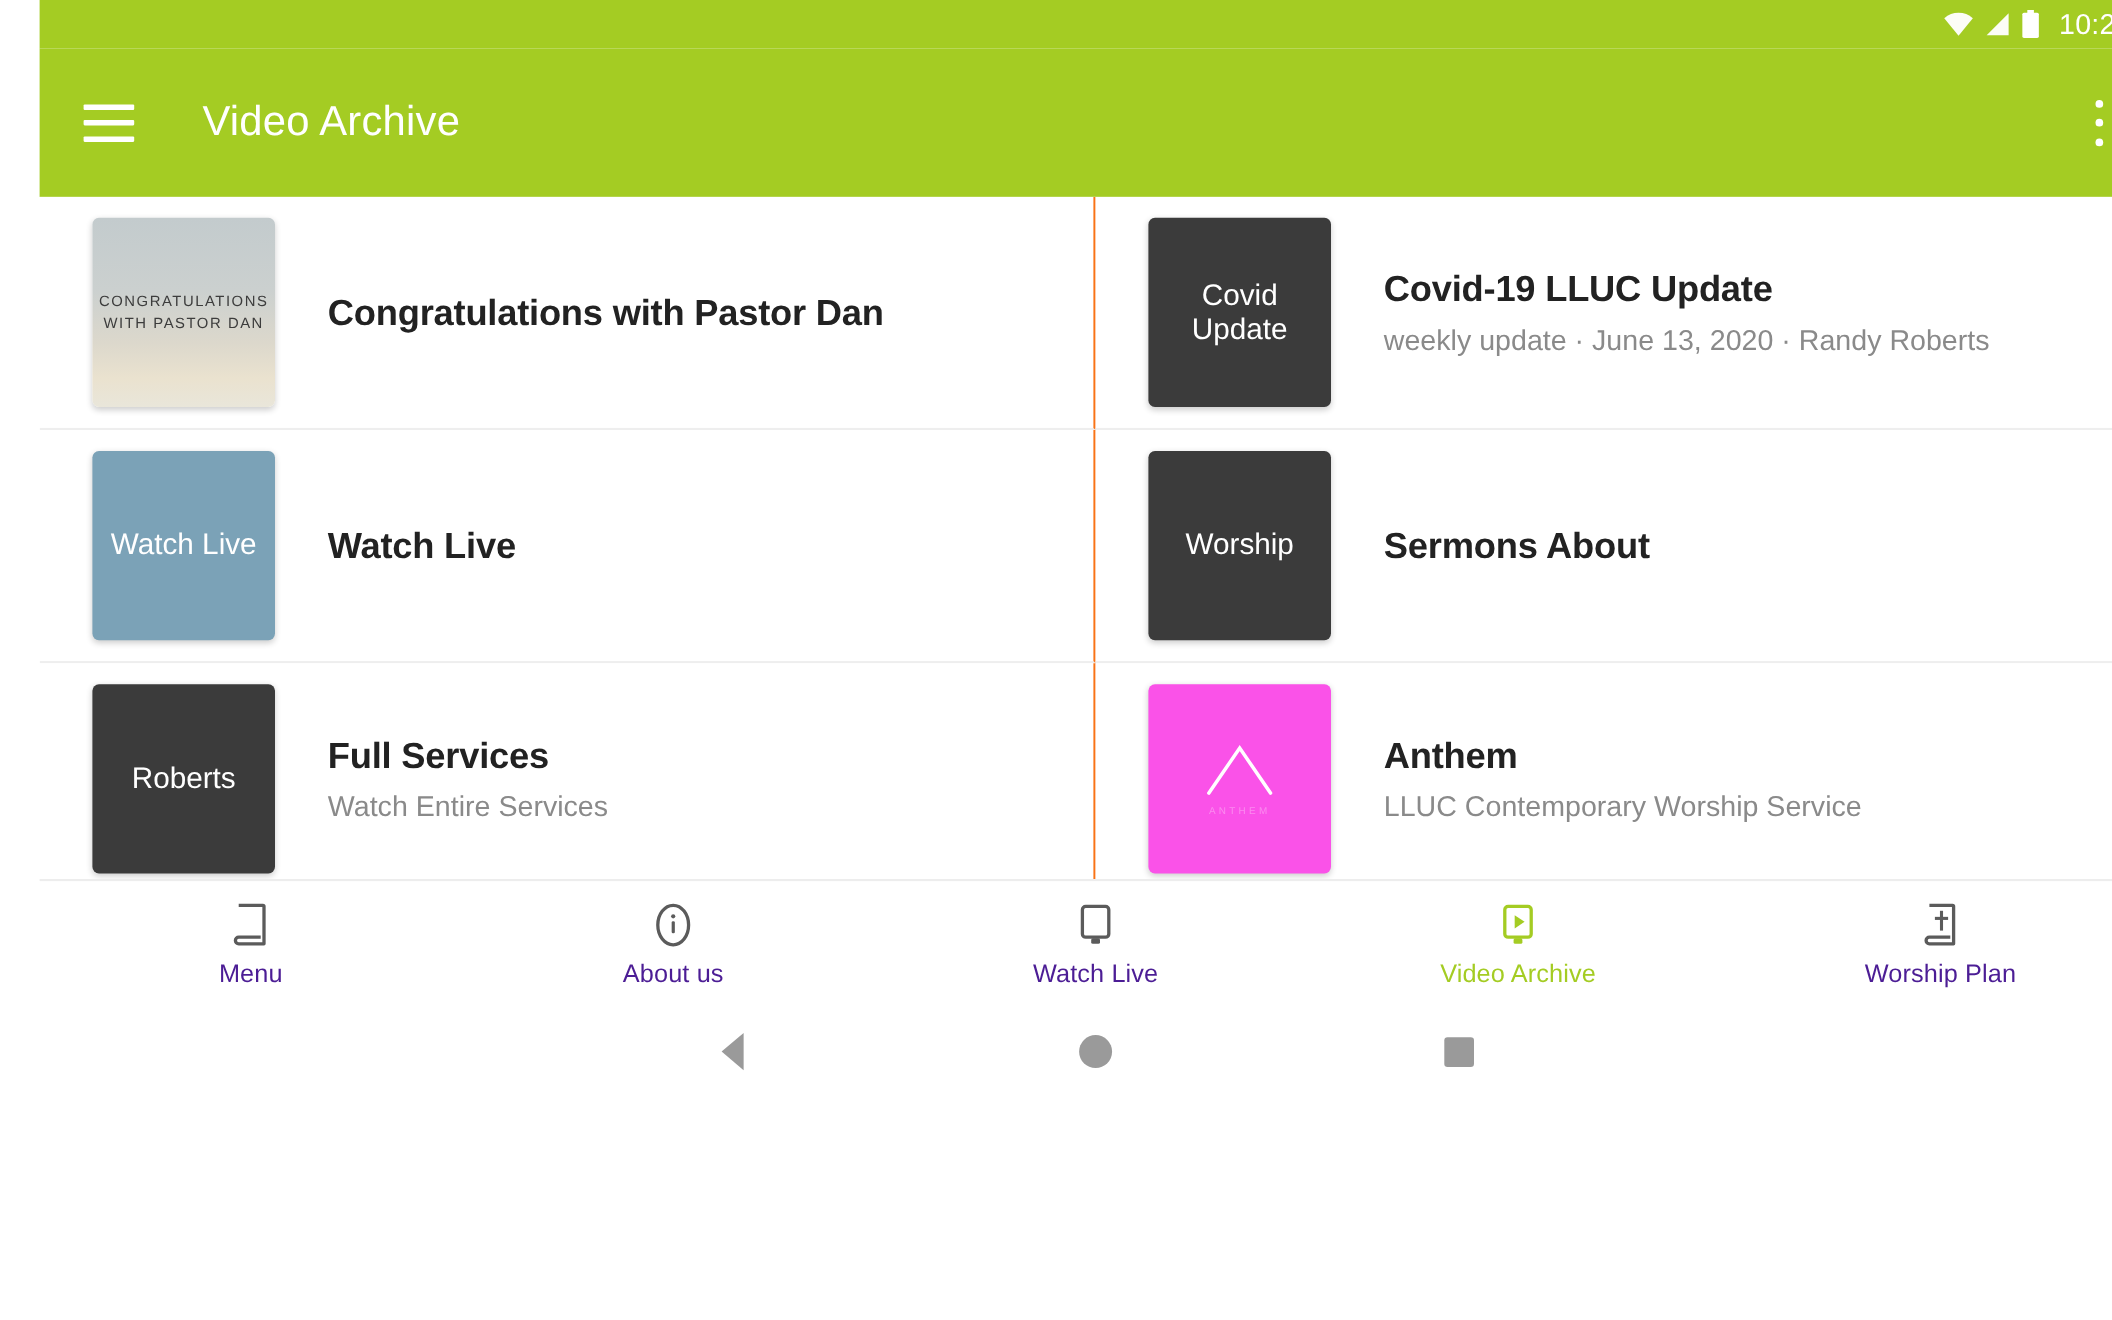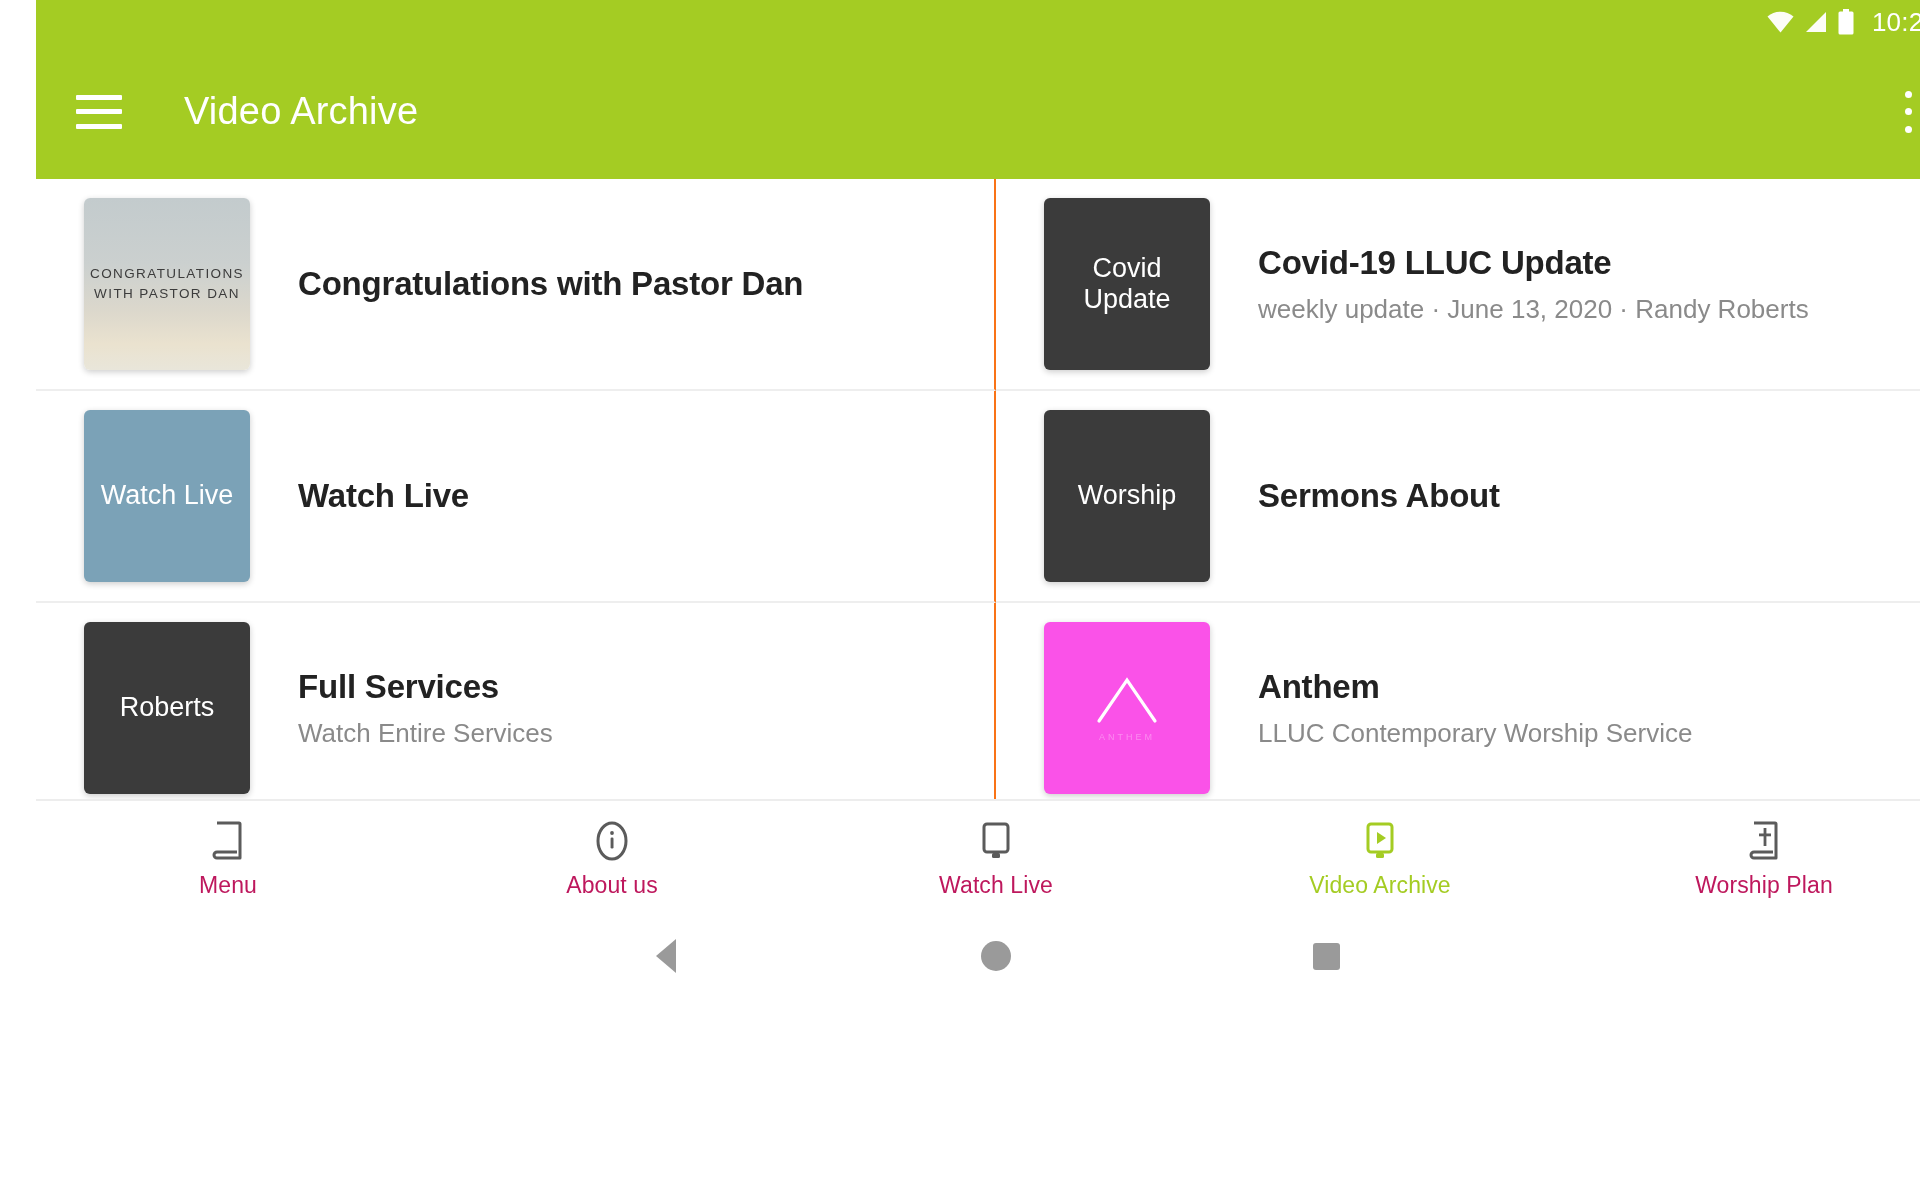--- a/index.html
+++ b/index.html
@@ -185,21 +185,21 @@
     display: flex;
     flex-direction: column;
     align-items: center;
     justify-content: center;
     gap: 10px;
     cursor: pointer;
   }
   .nav-icon { height: 42px; display: flex; align-items: center; justify-content: center; }
   .nav-label {
     font-size: 23px;
-    color: #be185d;
+    color: #4c1d95;
     letter-spacing: 0.1px;
   }
   .nav-item.active .nav-label { color: #a4cc23; }
 
   
   .sys-bar {
     flex: 0 0 78px;
     height: 78px;
     background: #ffffff;
     display: flex;

